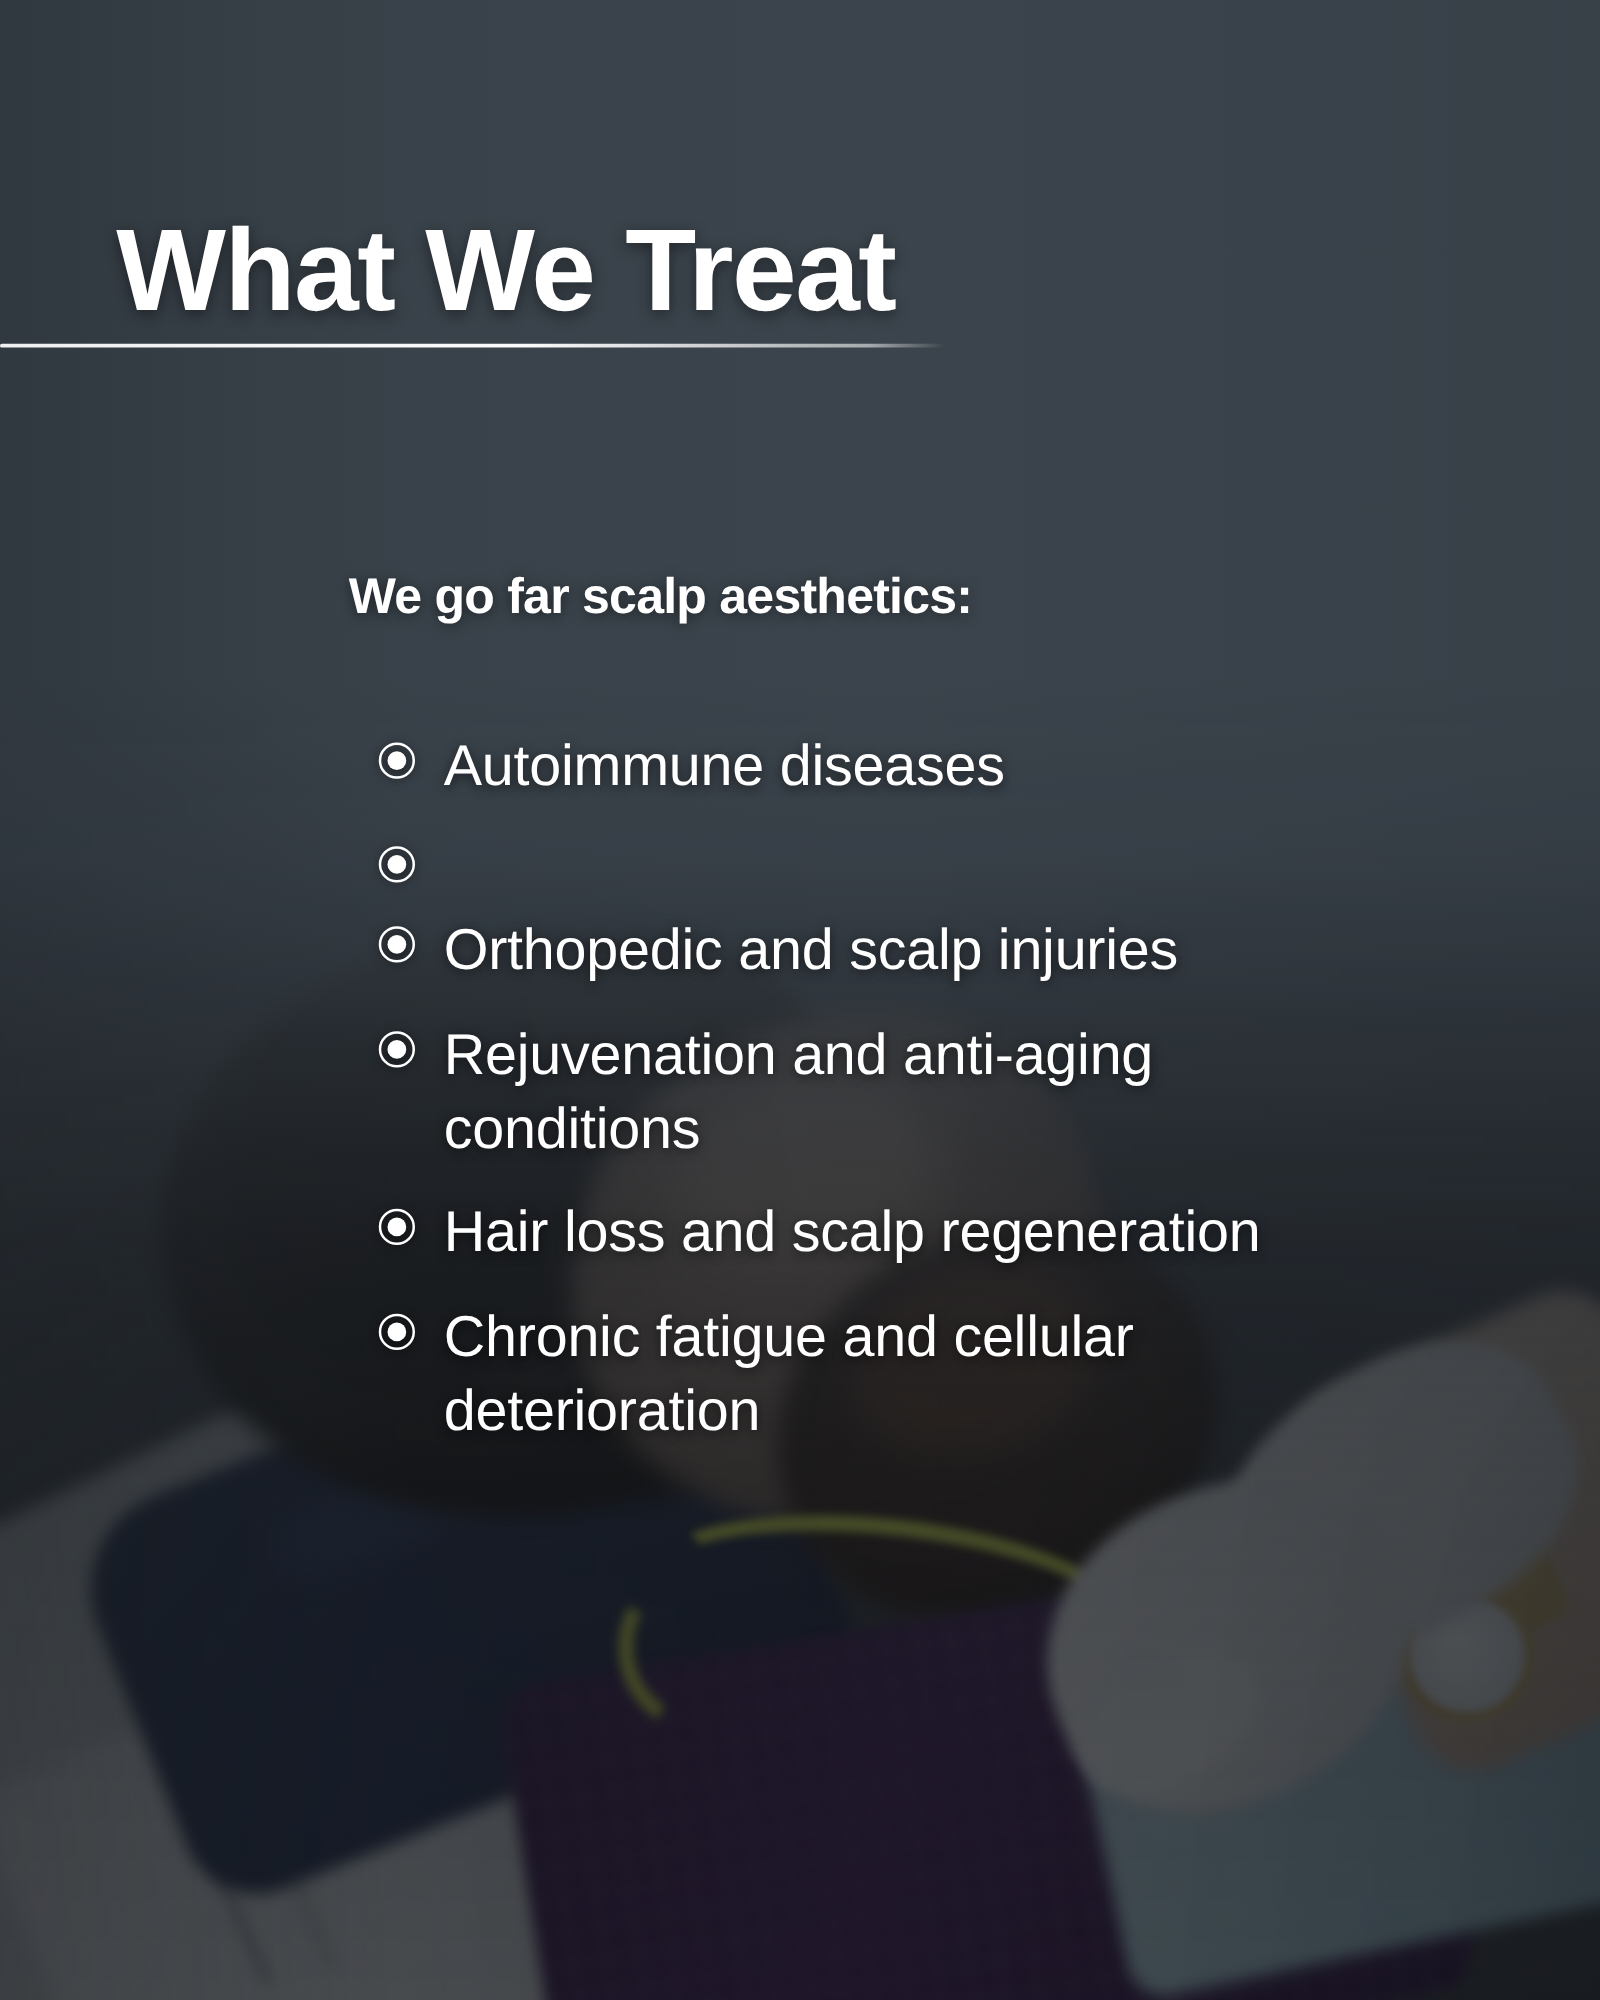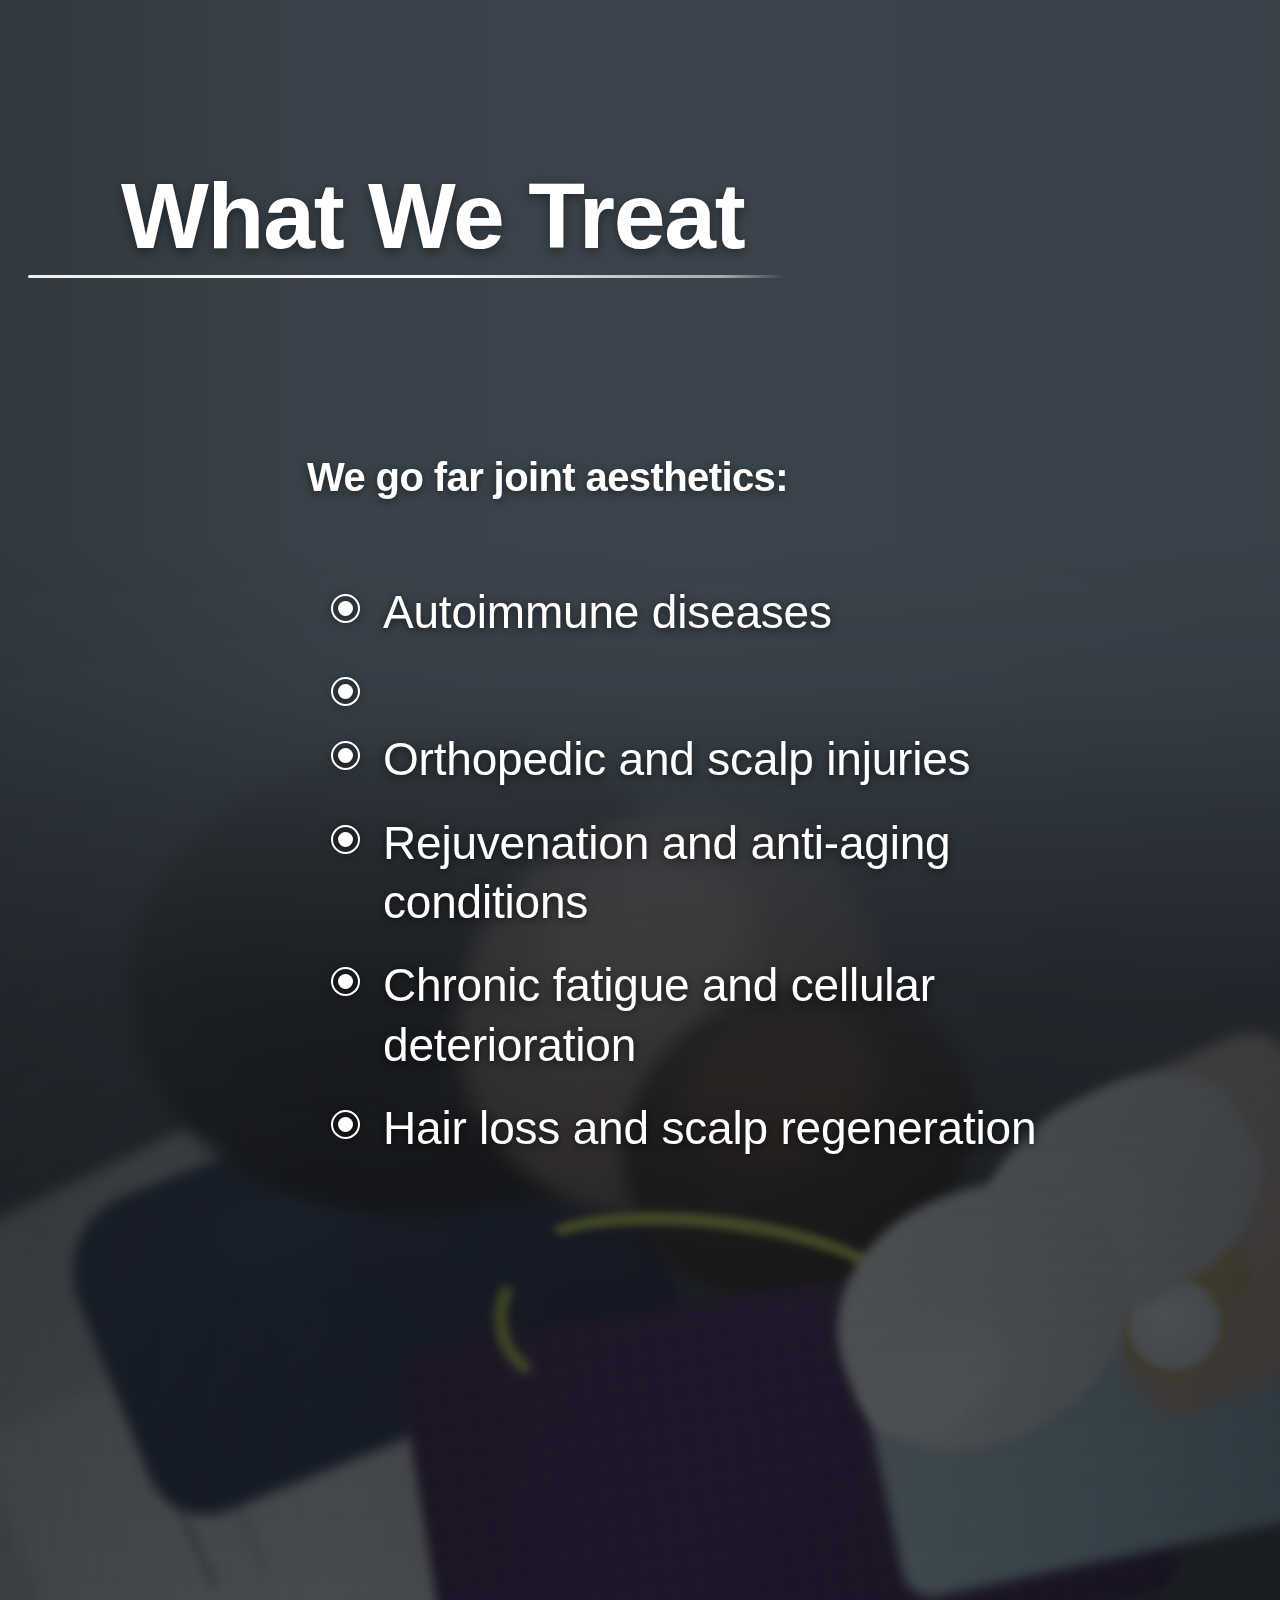--- a/index.html
+++ b/index.html
@@ -247,21 +247,21 @@
     position:absolute; inset:0;
     background:linear-gradient(90deg,
         rgba(30,35,40,.34) 0%,
         rgba(30,35,40,.06) 26%,
         rgba(30,35,40,0)   55%,
         rgba(30,35,40,.10) 100%);
     pointer-events:none;
   }
 
   
-  .content { position:absolute; inset:0;margin-left:28px; }
+  .content { position:absolute; inset:0; }
 
   .title {
     position:absolute;
     left:93px; top:168px;
     font-size:93px;
     font-weight:800;
     line-height:1.04;
     letter-spacing:-1.2px;
     color:#ffffff;
     text-shadow:0 3px 12px rgba(0,0,0,.45);
@@ -370,21 +370,21 @@
 
   <div class="scrim"></div>
   <div class="scrim-side"></div>
 
   <div class="content">
 
     <h1 class="title">What We Treat</h1>
 
     <div class="divider"></div>
 
-    <h2 class="subtitle">We go far joint aesthetics:</h2>
+    <h2 class="subtitle">We go far scalp aesthetics:</h2>
 
     <ul class="bullet-list">
 
       <li class="bullet-item">
         <span class="bullet-icon">
             <i></i>
           </span>
         <span class="bullet-text">Autoimmune diseases</span>
       </li>
 
@@ -405,25 +405,25 @@
         <span class="bullet-icon">
             <i></i>
           </span>
         <span class="bullet-text">Rejuvenation and anti-aging conditions</span>
       </li>
 
       <li class="bullet-item">
         <span class="bullet-icon">
             <i></i>
           </span>
+        <span class="bullet-text">Hair loss and scalp regeneration</span>
+      </li>
+
+      <li class="bullet-item">
+        <span class="bullet-icon">
+            <i></i>
+          </span>
         <span class="bullet-text">Chronic fatigue and cellular deterioration</span>
-      </li>
-
-      <li class="bullet-item">
-        <span class="bullet-icon">
-            <i></i>
-          </span>
-        <span class="bullet-text">Hair loss and scalp regeneration</span>
       </li>
 
     </ul>
   </div>
 </div>
 
 </body></html>

